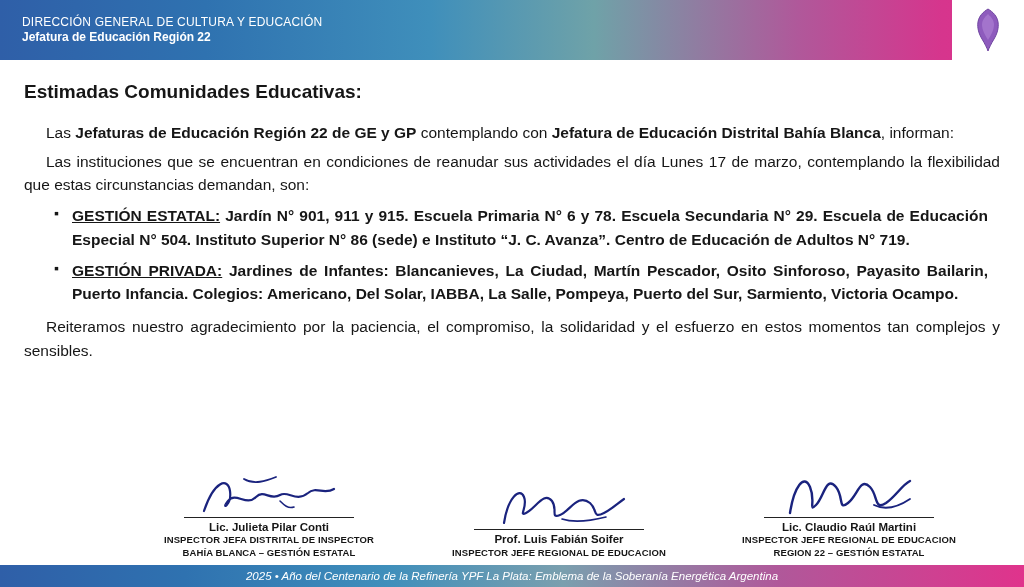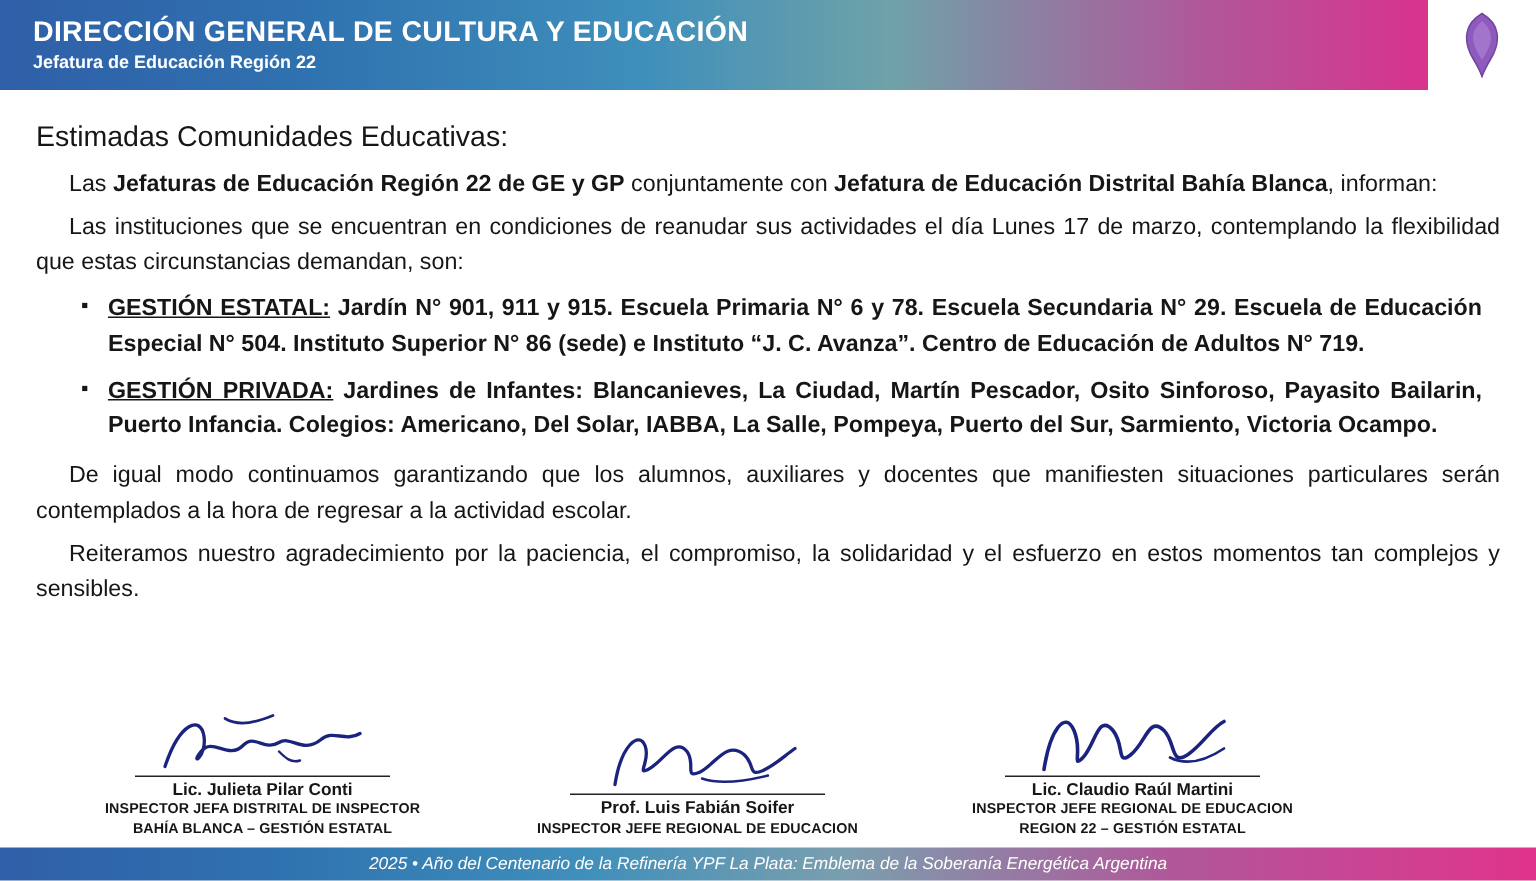--- a/index.html
+++ b/index.html
@@ -28,22 +28,22 @@
     width: 100%;
     background: linear-gradient(90deg, #2f5fa8 0%, #2f72b0 20%, #3f8fbb 42%, #6fa2a8 58%, #b0589a 78%, #d6358d 92%, #e0338c 100%);
     display: flex;
     align-items: center;
   }
   .header-text {
     padding-left: 22px;
     color: #ffffff;
   }
   .header-line1 {
-    font-size: 19px;
-    font-weight: bold;
+    font-size: 12px;
+    font-weight: normal;
     letter-spacing: 0.2px;
     line-height: 1.25;
   }
   .header-line2 {
     font-size: 12px;
     font-weight: bold;
     line-height: 1.3;
   }
   .header-logo-box {
     position: absolute;
@@ -59,22 +59,22 @@
   .header-logo-box svg { display: block; }
 
   
   .content {
     padding: 12px 24px 0 24px;
     font-size: 15.5px;
     line-height: 1.5;
   }
   .title {
     font-size: 19px;
-    font-weight: normal;
-    margin: 6px 0 4px 0;
+    font-weight: bold;
+    margin: 6px 0 14px 0;
   }
   p.para {
     margin: 0 0 6px 0;
     text-align: justify;
   }
   p.indent {
     text-indent: 22px;
   }
   .b { font-weight: bold; }
 
@@ -99,21 +99,21 @@
   }
   .underline { text-decoration: underline; }
 
   
   .signatures {
     position: absolute;
     left: 0;
     right: 0;
     bottom: 28px;
     display: flex;
-    justify-content: flex-start;
+    justify-content: flex-end;
     align-items: flex-end;
     padding: 0 30px;
     box-sizing: border-box;
   }
   .sig-block {
     width: 290px;
     text-align: center;
     position: relative;
   }
   .sig-ink {
@@ -173,35 +173,34 @@
         </svg>
       </span>
     </div>
   </div>
 
   <div class="content">
 
     <div class="title">Estimadas Comunidades Educativas:</div>
 
     <p class="para indent">
-      <span>Las </span><span class="b">Jefaturas de Educación Región 22 de GE y GP</span><span> conjuntamente con </span><span class="b">Jefatura de Educación Distrital Bahía Blanca</span><span>, informan:</span>
+      <span>Las </span><span class="b">Jefaturas de Educación Región 22 de GE y GP</span><span> contemplando con </span><span class="b">Jefatura de Educación Distrital Bahía Blanca</span><span>, informan:</span>
     </p>
 
     <p class="para indent">Las instituciones que se encuentran en condiciones  de reanudar sus actividades el día Lunes 17 de marzo, contemplando la flexibilidad que estas circunstancias demandan, son:</p>
 
     <ul class="bullets">
       <li>
         <span class="underline">GESTIÓN ESTATAL:</span><span> Jardín N° 901,  911 y 915. Escuela Primaria N° 6 y 78. Escuela Secundaria N° 29. Escuela de Educación Especial N° 504. Instituto Superior N° 86 (sede) e Instituto “J. C. Avanza”. Centro de Educación de Adultos N° 719.</span>
       </li>
       <li>
         <span class="underline">GESTIÓN PRIVADA:</span><span> Jardines de Infantes: Blancanieves, La Ciudad, Martín Pescador,  Osito Sinforoso, Payasito Bailarin, Puerto Infancia. Colegios: Americano, Del Solar, IABBA, La Salle, Pompeya, Puerto del Sur, Sarmiento, Victoria Ocampo.</span>
       </li>
     </ul>
 
-    <p class="para indent">De igual modo continuamos garantizando que los alumnos, auxiliares y docentes que manifiesten situaciones particulares serán contemplados a la hora de regresar a la actividad escolar.</p>
 
     <p class="para indent">Reiteramos nuestro agradecimiento por la paciencia, el compromiso, la solidaridad y el esfuerzo en estos momentos tan complejos y sensibles.</p>
   </div>
 
   <div class="signatures">
 
     <div class="sig-block">
       <div class="sig-ink">
         <svg width="170" height="46" viewBox="0 0 170 46">
           <path d="M20 40 C30 10, 44 6, 46 20 C48 34, 36 40, 44 30 C52 20, 62 36, 72 26 C80 18, 86 30, 96 24 C104 19, 112 32, 124 22 C132 15, 140 24, 150 18" fill="none" stroke="#1a237e" stroke-width="2.2" stroke-linecap="round"></path>

